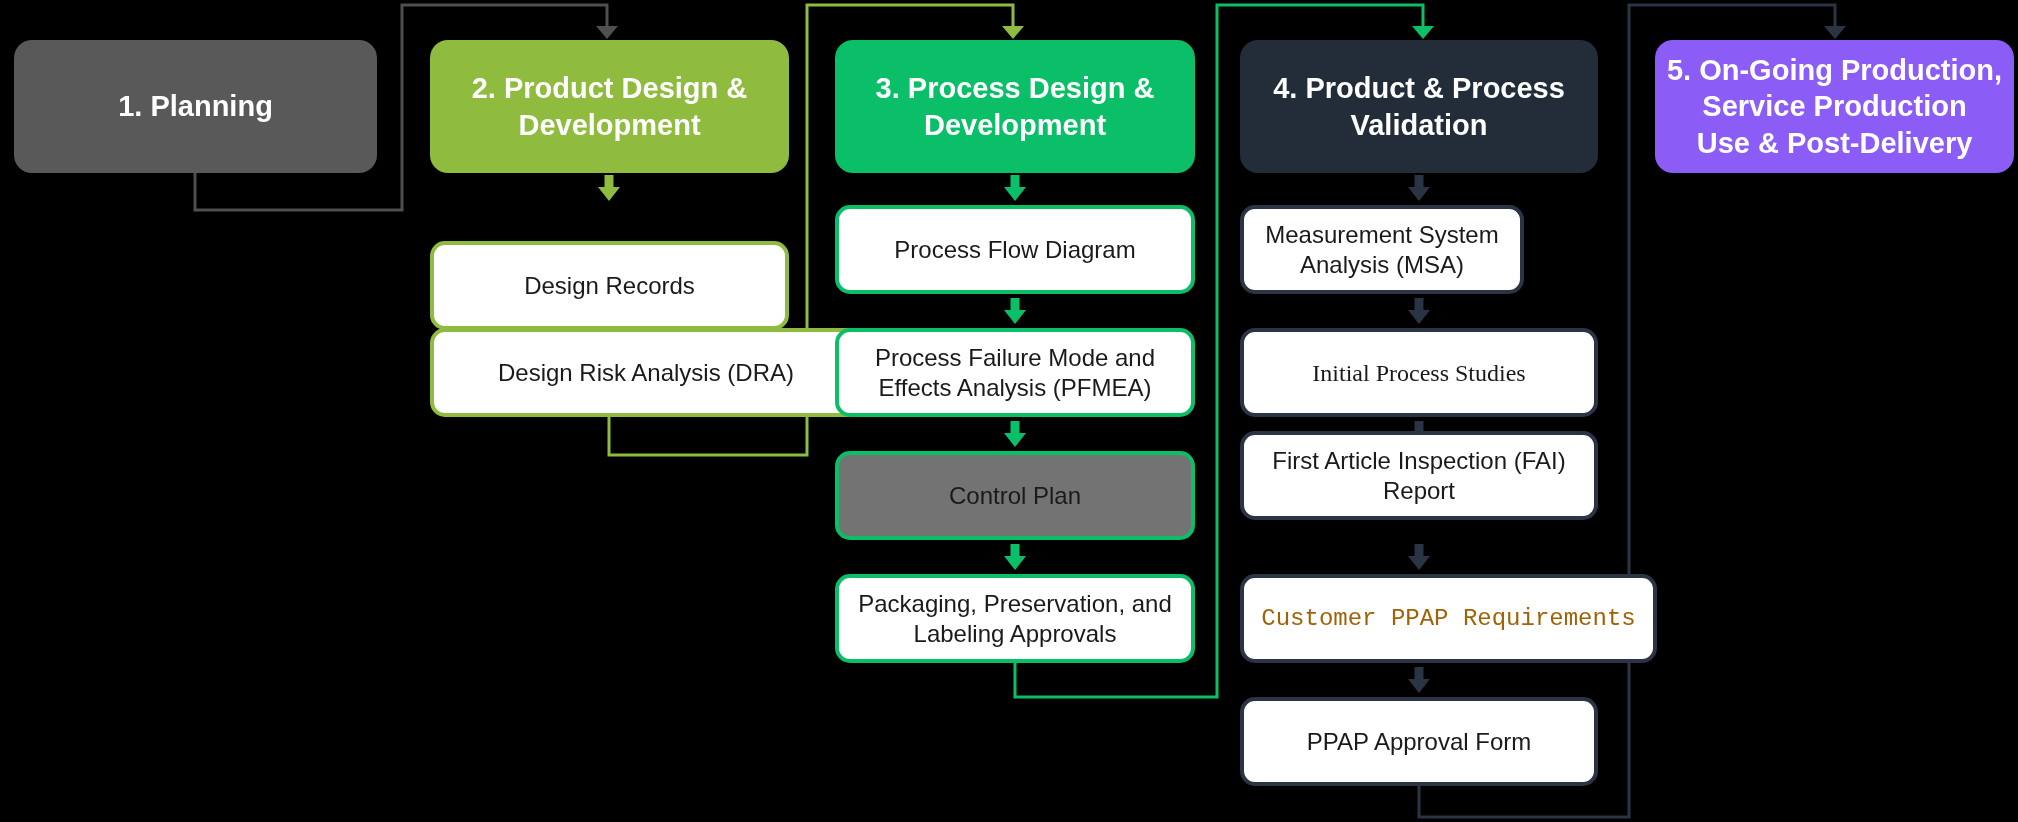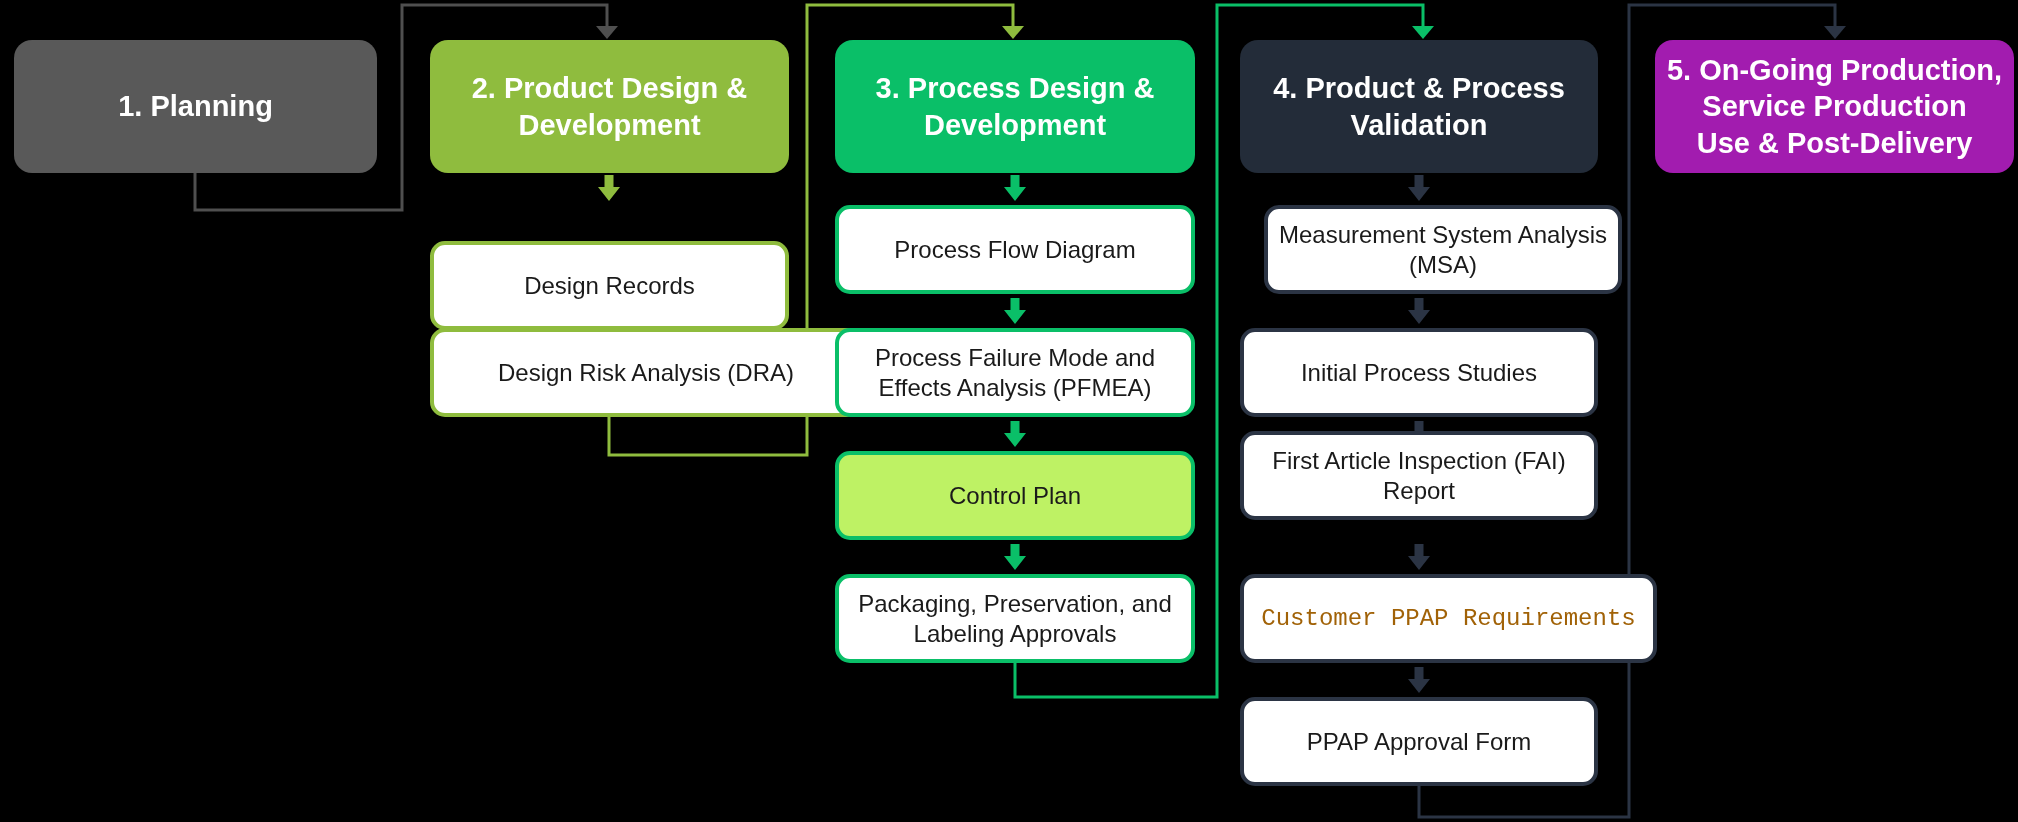--- a/index.html
+++ b/index.html
@@ -80,47 +80,47 @@
 
   <div class="hdr" style="left: 835px; width: 360px; background: rgb(10, 191, 104); color: rgb(255, 255, 255);">
     <span>3. Process Design &amp; Development</span>
   </div>
   <div class="item" style="left: 835px; width: 360px; top: 328px; background: rgb(255, 255, 255); border-color: rgb(10, 191, 104); color: rgb(26, 26, 26);">
     <span>Process Failure Mode and Effects Analysis (PFMEA)</span>
   </div>
   <div class="item" style="left: 835px; width: 360px; top: 205px; background: rgb(255, 255, 255); border-color: rgb(10, 191, 104); color: rgb(26, 26, 26);">
     <span>Process Flow Diagram</span>
   </div>
-  <div class="item" style="left: 835px; width: 360px; top: 451px; background: #bef264; border-color: rgb(10, 191, 104); color: rgb(26, 26, 26);">
+  <div class="item" style="left: 835px; width: 360px; top: 451px; background: #737373; border-color: rgb(10, 191, 104); color: rgb(26, 26, 26);">
     <span>Control Plan</span>
   </div>
   <div class="item" style="left: 835px; width: 360px; top: 574px; background: rgb(255, 255, 255); border-color: rgb(10, 191, 104); color: rgb(26, 26, 26);">
     <span>Packaging, Preservation, and Labeling Approvals</span>
   </div>
 
   <div class="hdr" style="left: 1240px; width: 358px; background: rgb(35, 44, 57); color: rgb(255, 255, 255);">
     <span>4. Product &amp; Process Validation</span>
   </div>
-  <div class="item" style="left: 1240px; width: 358px; top: 205px; background: rgb(255, 255, 255); border-color: rgb(43, 52, 68); color: rgb(26, 26, 26); margin-left: 24px;">
+  <div class="item" style="left: 1240px; width: 284px; top: 205px; background: rgb(255, 255, 255); border-color: rgb(43, 52, 68); color: rgb(26, 26, 26);">
     <span>Measurement System Analysis (MSA)</span>
   </div>
-  <div class="item" style="left: 1240px; width: 358px; top: 328px; background: rgb(255, 255, 255); border-color: rgb(43, 52, 68); color: rgb(26, 26, 26);">
+  <div class="item" style="left: 1240px; width: 358px; top: 328px; background: rgb(255, 255, 255); border-color: rgb(43, 52, 68); color: rgb(26, 26, 26); font-family: Liberation Serif, serif;">
     <span>Initial Process Studies</span>
   </div>
   <div class="item" style="left: 1240px; width: 358px; top: 431px; background: rgb(255, 255, 255); border-color: rgb(43, 52, 68); color: rgb(26, 26, 26);">
     <span>First Article Inspection (FAI) Report</span>
   </div>
   <div class="item" style="left: 1240px; width: 417px; top: 574px; background: rgb(255, 255, 255); border-color: rgb(43, 52, 68); color: #a16207; font-family: Liberation Mono, monospace;">
     <span>Customer PPAP Requirements</span>
   </div>
   <div class="item" style="left: 1240px; width: 358px; top: 697px; background: rgb(255, 255, 255); border-color: rgb(43, 52, 68); color: rgb(26, 26, 26);">
     <span>PPAP Approval Form</span>
   </div>
 
-  <div class="hdr" style="left: 1655px; width: 359px; padding: 0px 8px; background: #a21caf; color: rgb(255, 255, 255);">
+  <div class="hdr" style="left: 1655px; width: 359px; padding: 0px 8px; background: #8b5cf6; color: rgb(255, 255, 255);">
     <span>
       <span class="line">5. On-Going Production,</span>
       <span class="line">Service Production</span>
       <span class="line">Use &amp; Post-Delivery</span>
     </span>
   </div>
 
 </div>
 
 </body></html>

